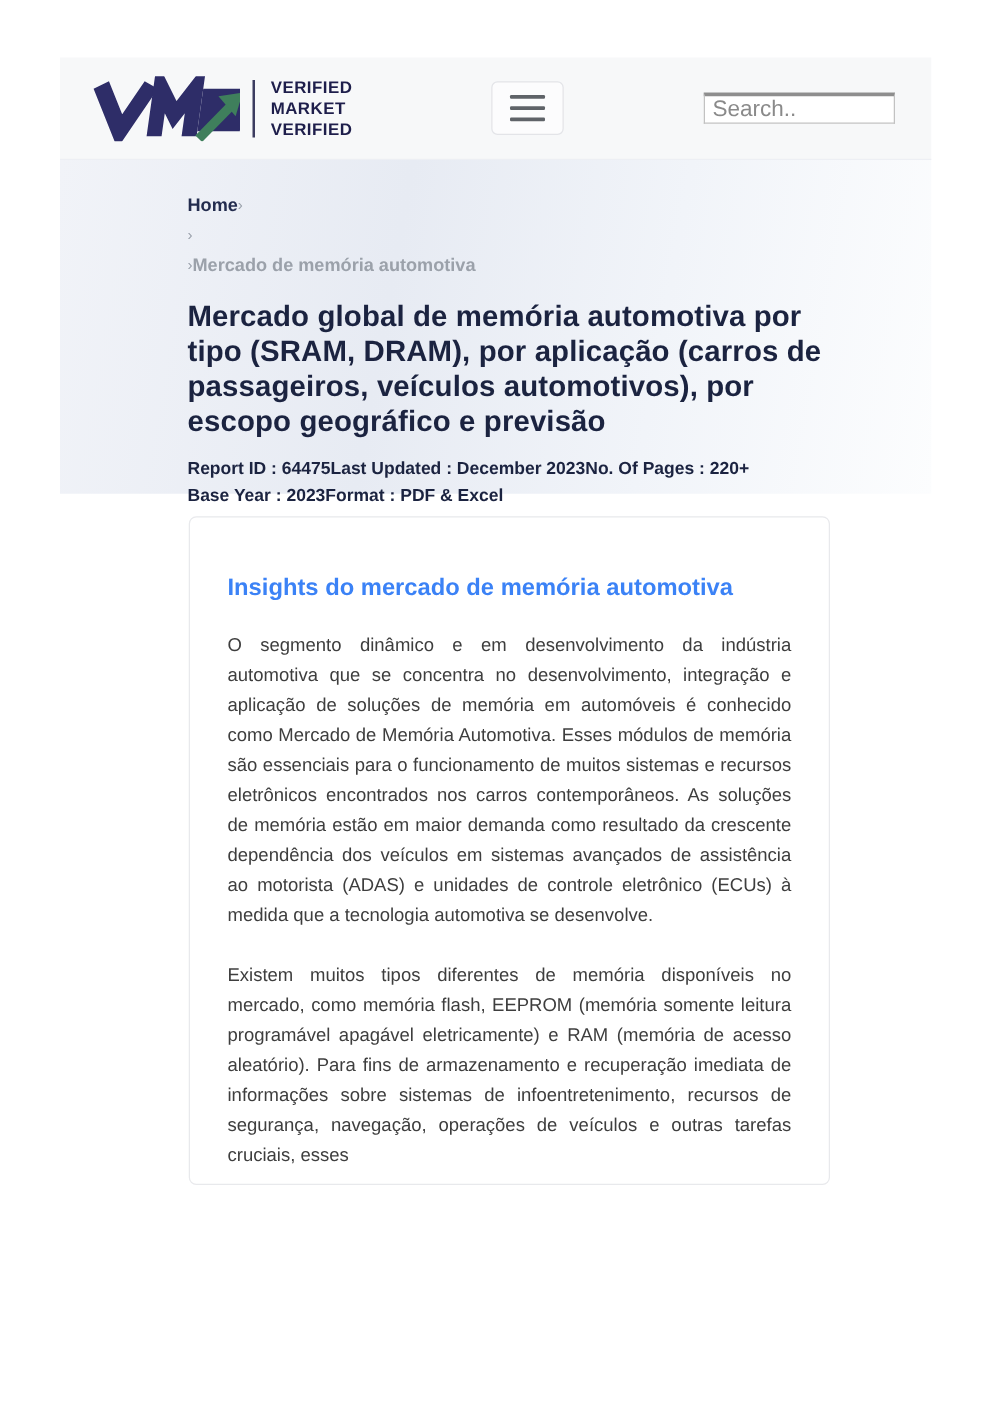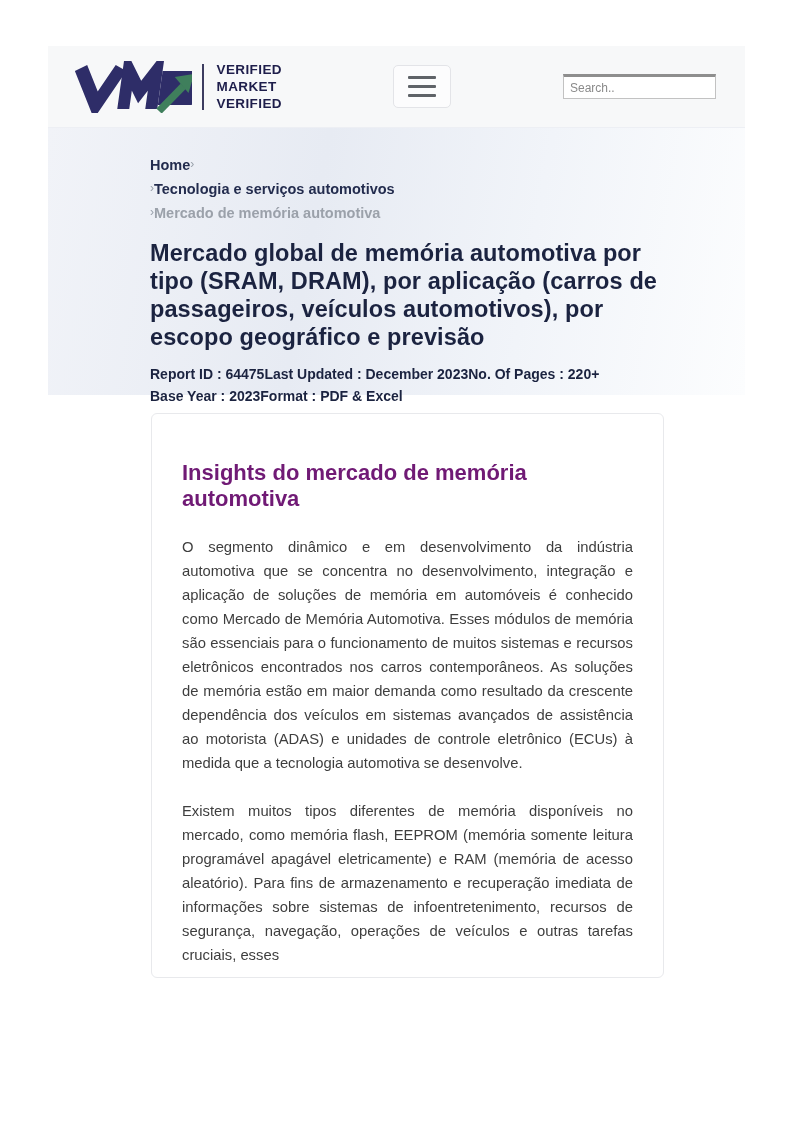--- a/index.html
+++ b/index.html
@@ -44,21 +44,21 @@
     cursor: pointer;
     padding: 0;
   }
   .hamburger .bar { width: 28px; height: 3px; background: #5f6368; border-radius: 1px; }
   .search-input {
     width: 153px; height: 25px;
     border: 1px solid #c2c2c2;
     border-top: 3px solid #8e8e8e;
     background: #ffffff;
     font-family: "Liberation Sans", sans-serif;
-    font-size: 12px;
+    font-size: 18px;
     color: #444;
     padding: 0 6px;
     outline: none;
   }
   .search-input::placeholder { color: #8a8a8a; }
 
   
   .hero {
     width: 697px;
     height: 267px;
@@ -93,23 +93,23 @@
   .card {
     margin-left: 103px;
     width: 513px;
     background: #ffffff;
     border: 1px solid #e8e9ec;
     border-radius: 6px;
     padding: 29px 30px 10px 30px;
   }
   .card-heading {
     margin: 17px 0 23px 0;
-    font-size: 22px;
+    font-size: 19px;
     font-weight: 700;
-    color: #701a75;
+    color: #3b82f6;
   }
   .card p {
     margin: 0 0 24px 0;
     font-size: 14.8px;
     line-height: 24px;
     color: #3e3e3e;
     text-align: justify;
   }
   .card p:last-child { margin-bottom: 0; }
   .accent { color: #c0392b; font-weight: 700; }
@@ -148,21 +148,20 @@
   </header>
 
   <section class="hero">
     <nav class="breadcrumb">
       <div class="bc-line">
         <a class="bc-link">Home</a>
         <span class="bc-sep">›</span>
       </div>
       <div class="bc-line">
         <span class="bc-sep">›</span>
-        <a class="bc-link">Tecnologia e serviços automotivos</a>
       </div>
       <div class="bc-line">
         <span class="bc-sep">›</span>
         <span class="bc-current">Mercado de memória automotiva</span>
       </div>
     </nav>
 
     <h1 class="page-title">Mercado global de memória automotiva por tipo (SRAM, DRAM), por aplicação (carros de passageiros, veículos automotivos), por escopo geográfico e previsão</h1>
 
     <div class="report-meta">

